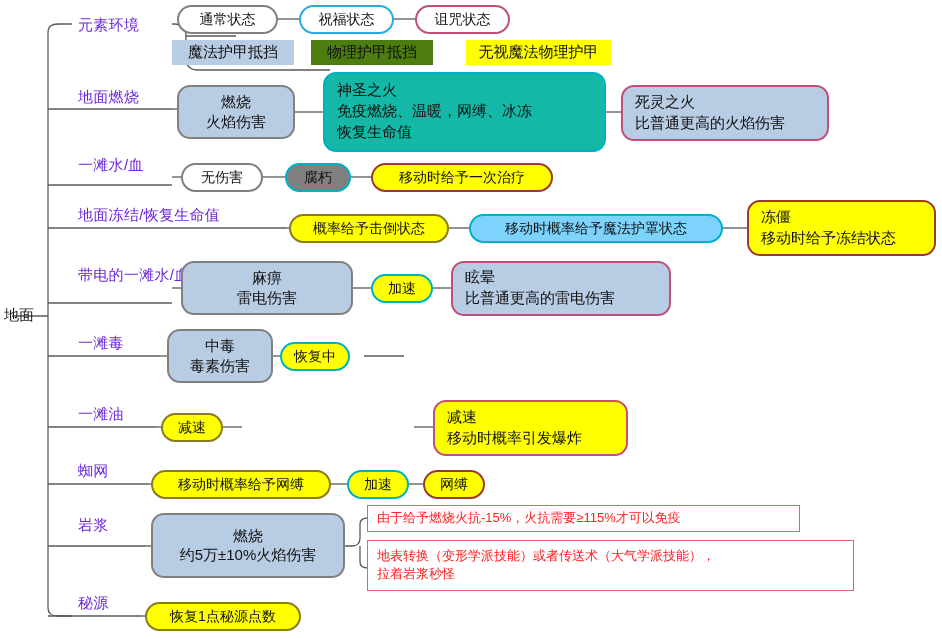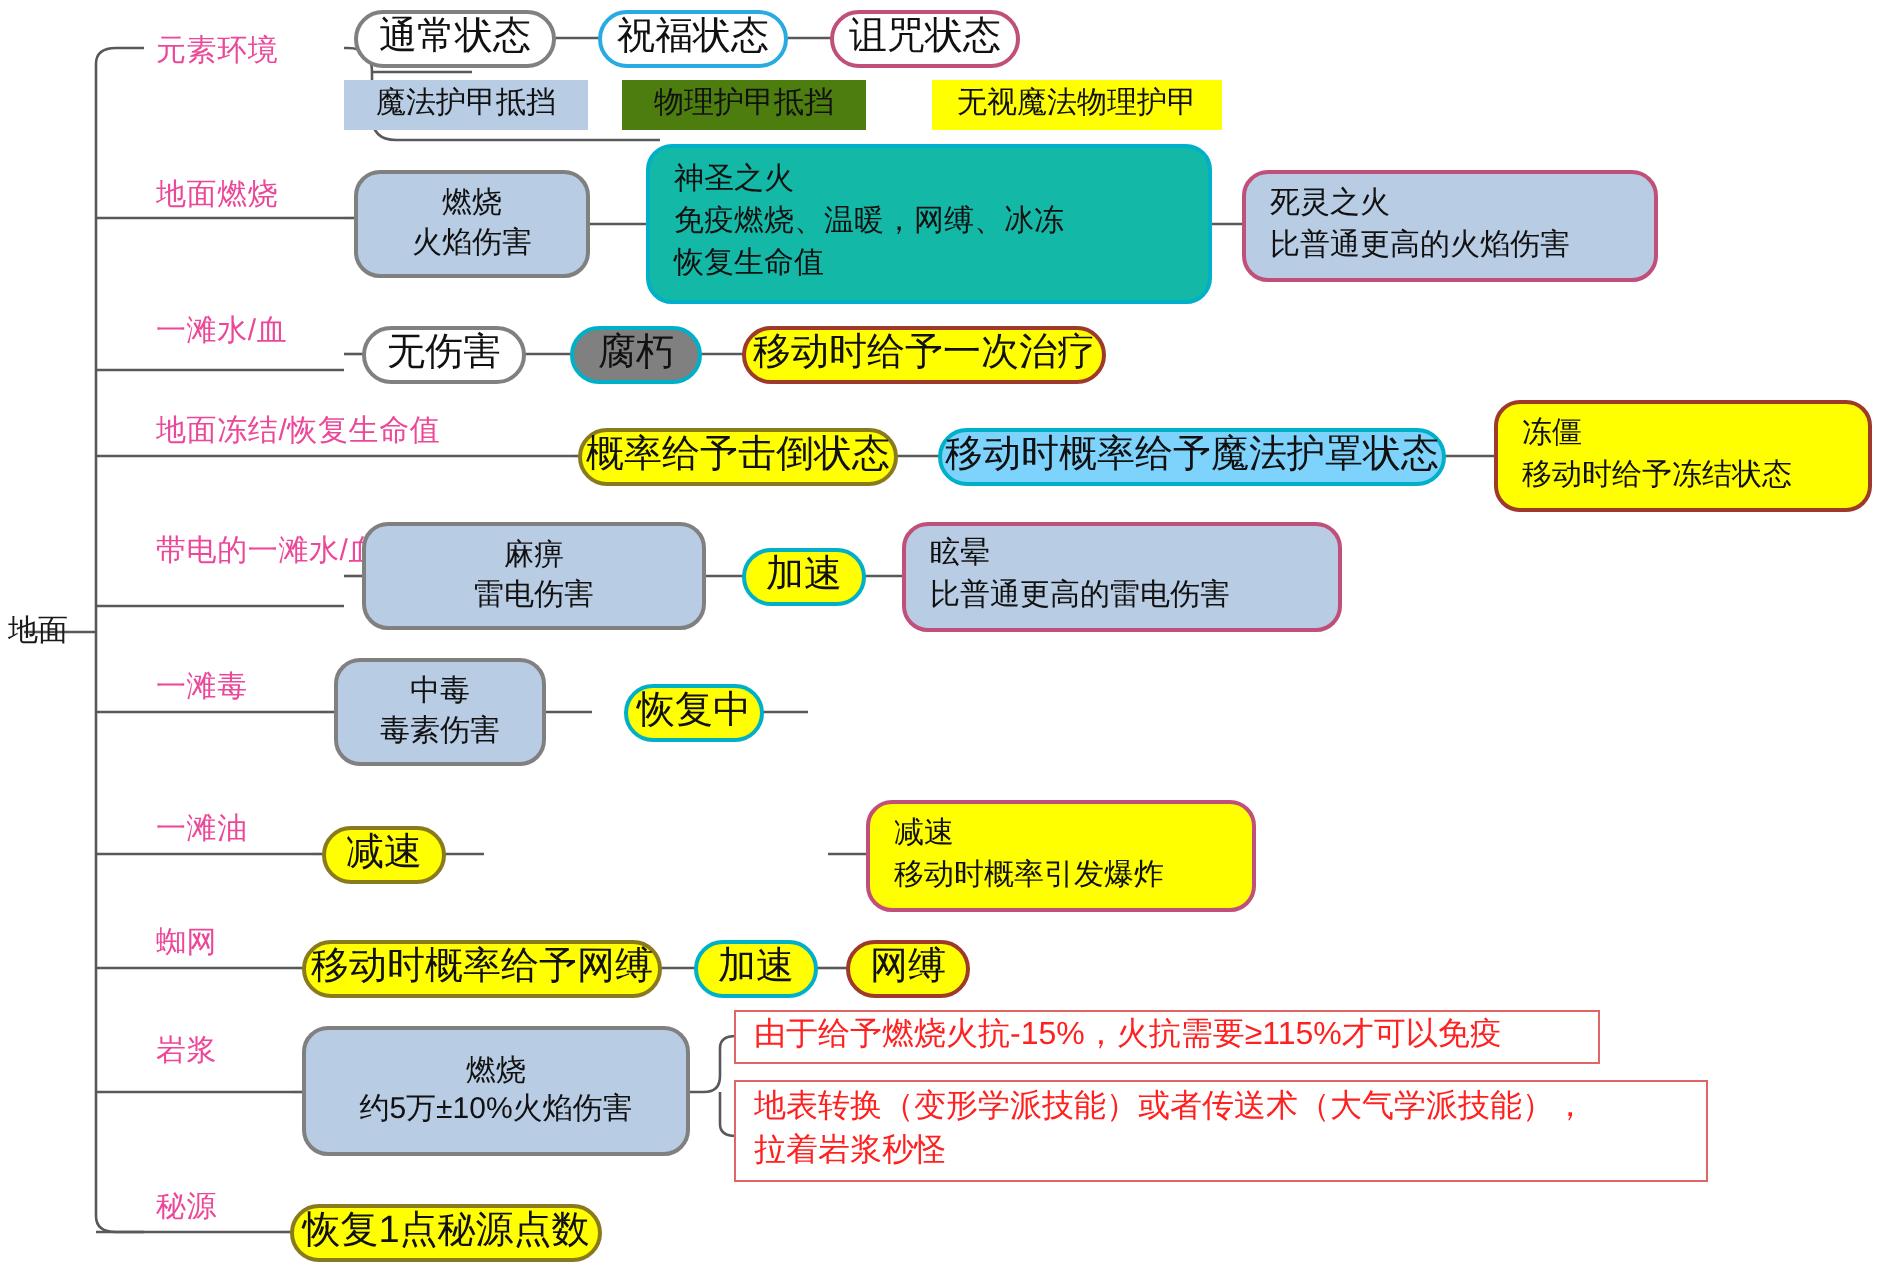--- a/index.html
+++ b/index.html
@@ -21,38 +21,38 @@
     flex-direction:column;
     justify-content:center;
     white-space:pre;
     line-height:1.30;
   }
 
   
   .branch-label{
     position:absolute;
     font-size:15px;
-    color:#ec4899;
+    color:#6d28d9;
     white-space:nowrap;
     letter-spacing:0.3px;
   }
   .root-label{
     position:absolute;
     font-size:15px;
     color:#1a1a1a;
     white-space:nowrap;
   }
 
   
   .pill{
     border-radius:999px;
     border:2px solid #808080;
     background:#ffffff;
     padding:3px 13px 4px 13px;
-    font-size:19px;
+    font-size:14px;
     color:#111;
     text-align:center;
     align-items:center;
   }
   .rrect{
     border-radius:13px;
     border:2px solid #808080;
     background:#ffffff;
     padding:4px 12px 5px 12px;
     font-size:15px;
@@ -67,21 +67,21 @@
     color:#111;
     text-align:center;
     align-items:center;
   }
   
   .note{
     border:1px solid #e06666;
     border-radius:0;
     background:#ffffff;
     color:#ff2020;
-    font-size:16px;
+    font-size:13px;
     padding:4px 19px 5px 9px;
     line-height:1.45;
   }
   .line2{line-height:1.38;}
   .ctr{text-align:center;align-items:center;}
 </style>
 </head>
 <body>
 
 <div id="stage">
@@ -200,21 +200,21 @@
 雷电伤害</div>
 
   <div class="node pill ctr" style="left:371px;top:274px;width:62px;height:29px;border-color:#00b0c8;background:#ffff00;">加速</div>
 
   <div class="node rrect line2" style="left:451px;top:261px;width:220px;height:55px;border-color:#c0507a;background:#b8cce4;">眩晕
 比普通更高的雷电伤害</div>
 
   <div class="node rrect ctr" style="left:167px;top:329px;width:106px;height:54px;border-color:#808080;background:#b8cce4;">中毒
 毒素伤害</div>
 
-  <div class="node pill ctr" style="left:312px;top:342px;width:70px;height:29px;border-color:#00b0c8;background:#ffff00;">恢复中</div>
+  <div class="node pill ctr" style="left:280px;top:342px;width:70px;height:29px;border-color:#00b0c8;background:#ffff00;">恢复中</div>
 
 
   <div class="node pill ctr" style="left:161px;top:413px;width:62px;height:29px;border-color:#8a7a1e;background:#ffff00;">减速</div>
 
 
   <div class="node rrect line2" style="left:433px;top:400px;width:195px;height:56px;border-color:#c0507a;background:#ffff00;">减速
 移动时概率引发爆炸</div>
 
   <div class="node pill ctr" style="left:151px;top:470px;width:180px;height:29px;border-color:#8a7a1e;background:#ffff00;">移动时概率给予网缚</div>
 

